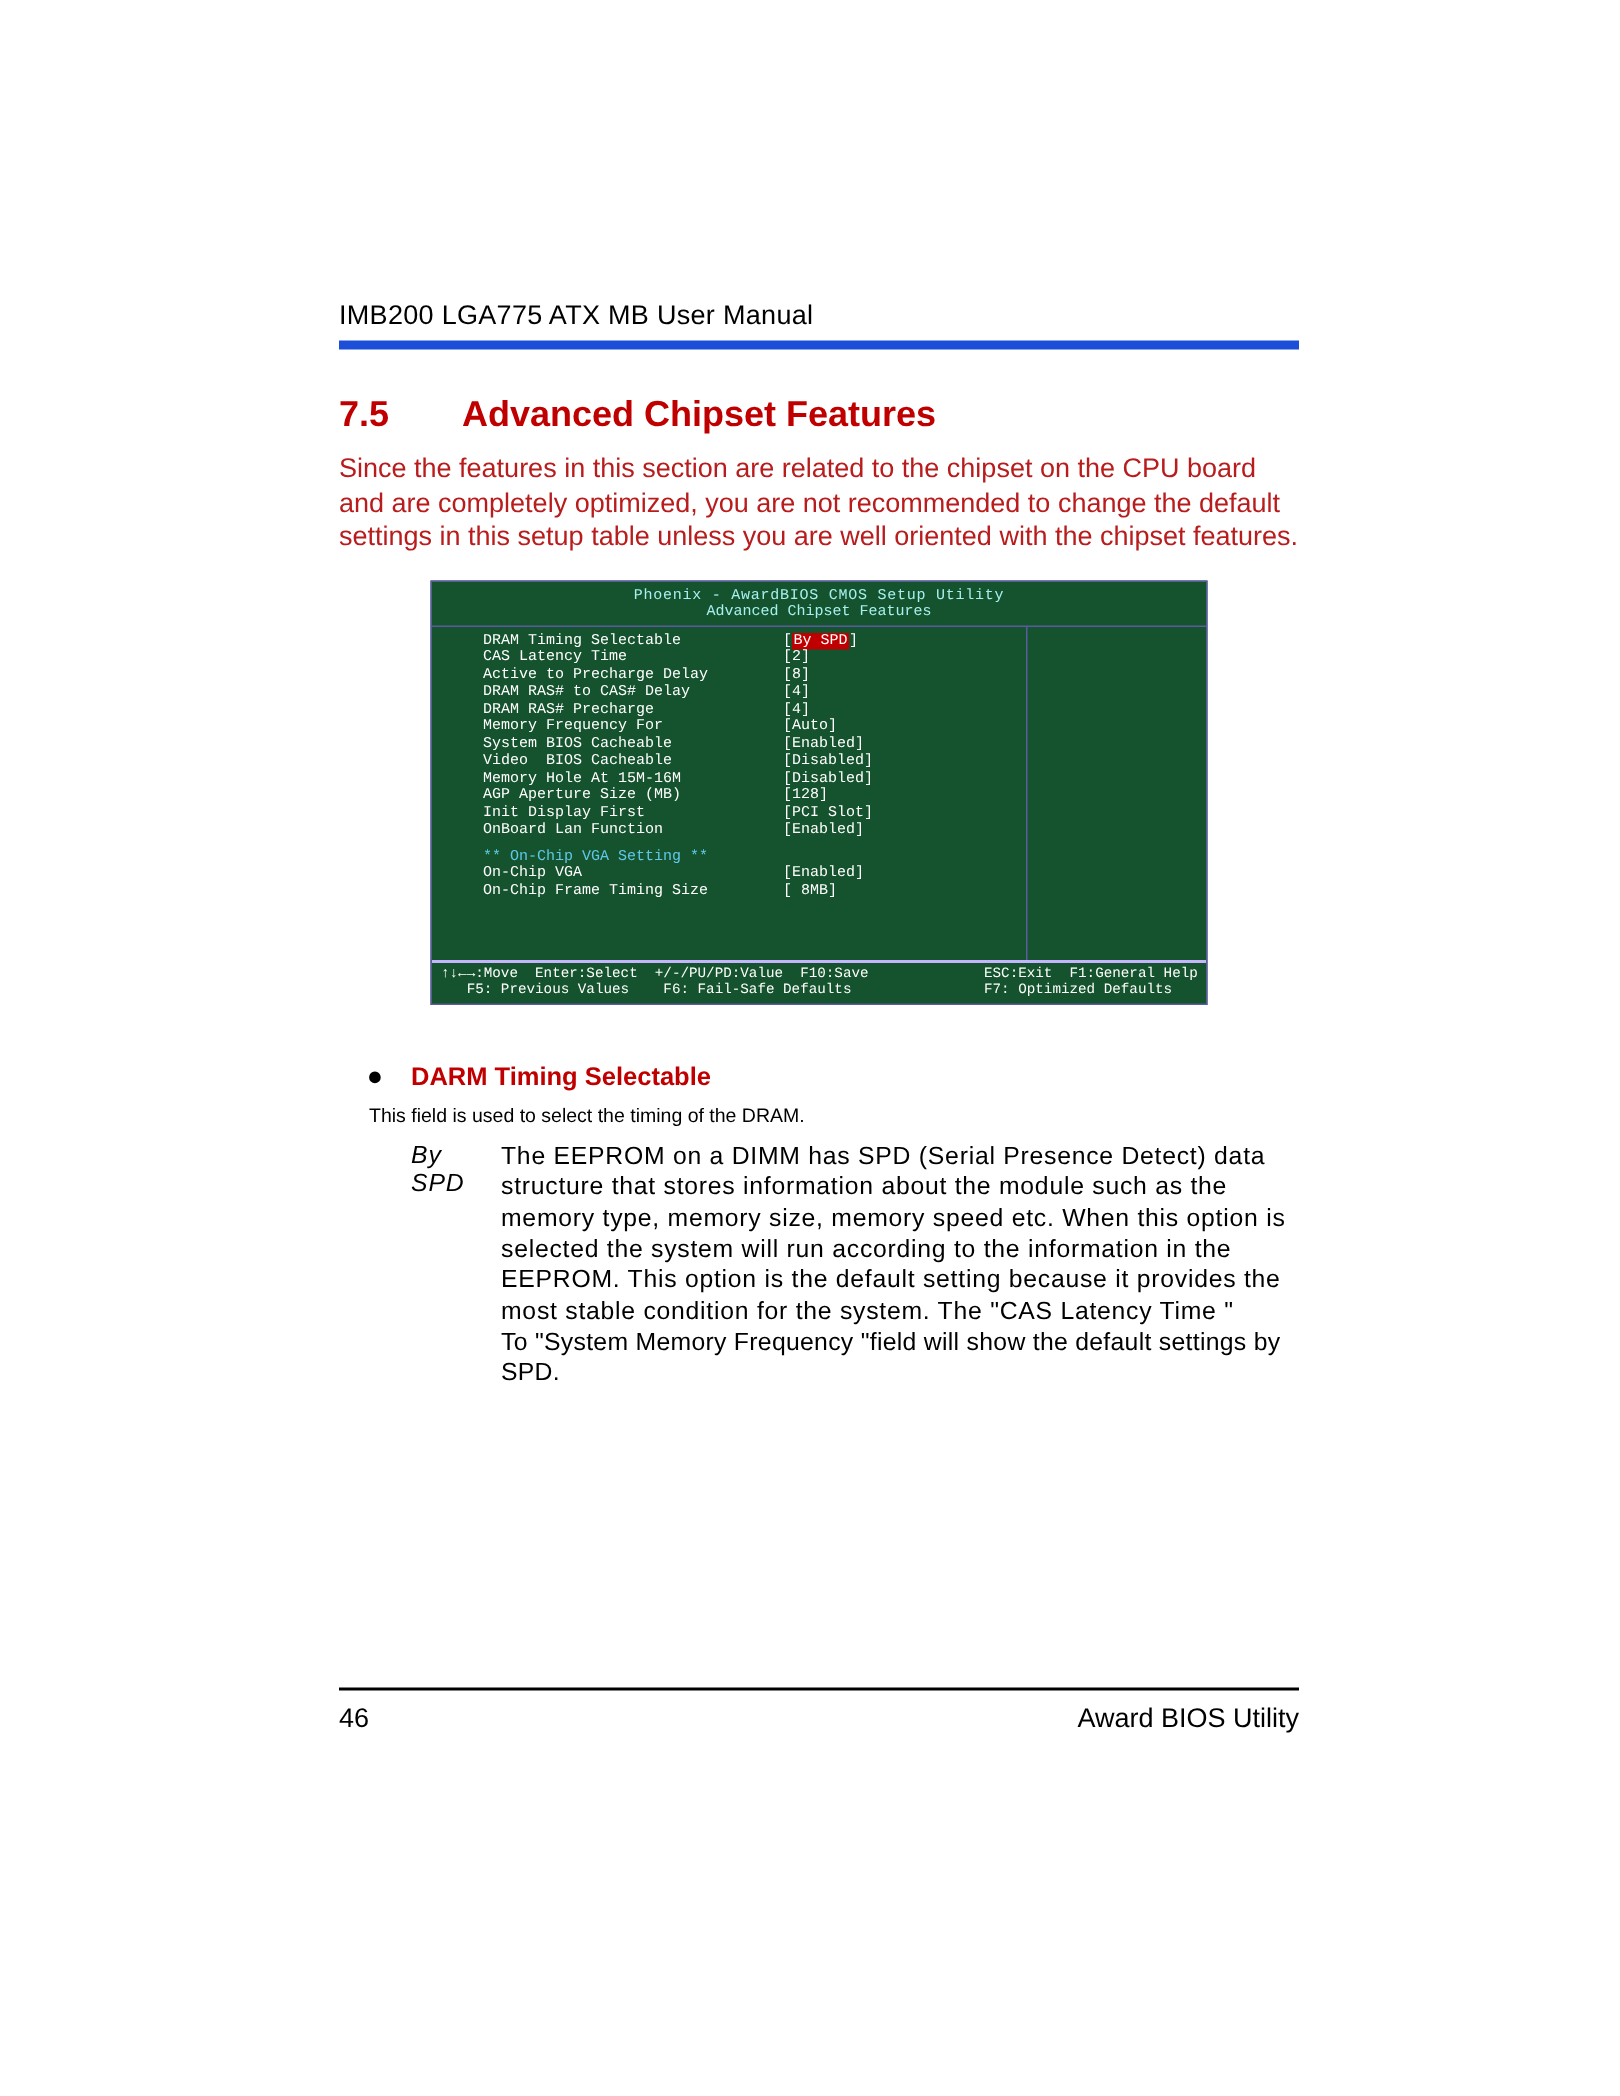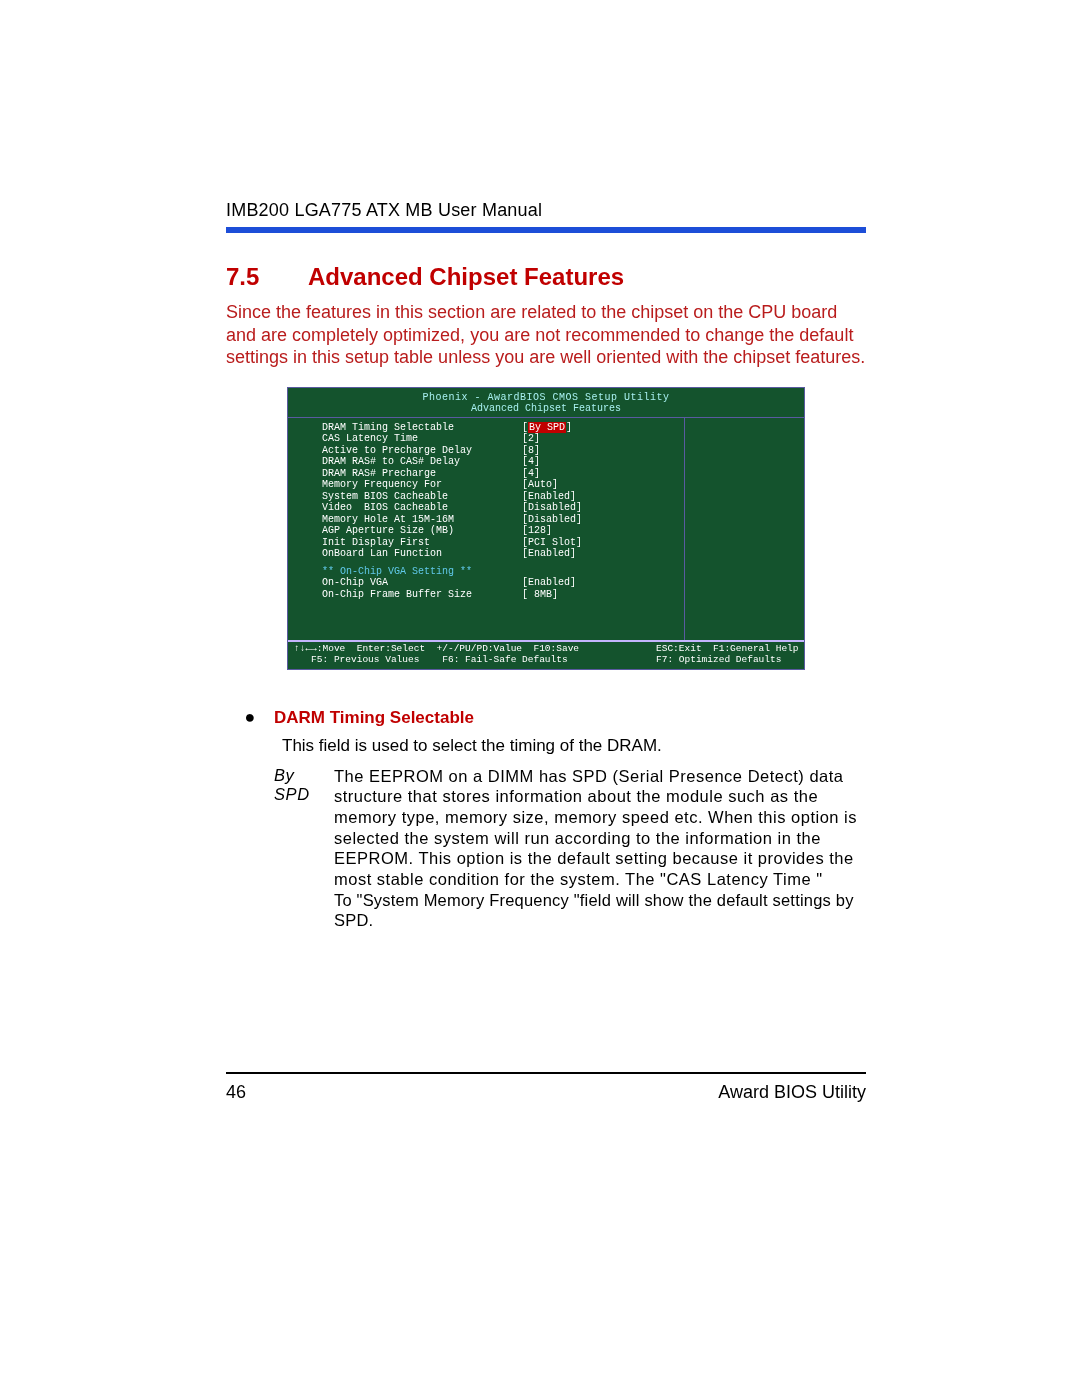--- a/index.html
+++ b/index.html
@@ -120,22 +120,22 @@
     width: 48px;
     text-align: center;
     line-height: 1.1;
   }
   .bullet-title {
     color: #c00000;
     font-weight: bold;
     font-size: 17px;
   }
   .bullet-desc {
-    font-size: 17px;
-    margin-left: 56px;
+    font-size: 13px;
+    margin-left: 20px;
     margin-bottom: 10px;
   }
   .byspd-block {
     margin-left: 48px;
     font-size: 16.5px;
     display: flex;
   }
   .byspd-label {
     font-style: italic;
     flex: 0 0 60px;
@@ -147,21 +147,21 @@
     line-height: 1.25;
   }
   .byspd-text .tail {
     letter-spacing: 0.2px;
   }
 
   .page-footer {
     position: absolute;
     left: 226px;
     width: 640px;
-    top: 1072px;
+    top: 1125px;
     text-align: center;
   }
   .page-footer-line {
     border-top: 2px solid #000;
     padding-top: 8px;
     display: flex;
     justify-content: space-between;
     font-size: 18px;
   }
 </style>
@@ -192,21 +192,21 @@
         <div class="bios-row"><span class="label">Memory Frequency For</span><span class="val-brackets">[<span class="val">Auto</span>]</span></div>
         <div class="bios-row"><span class="label">System BIOS Cacheable</span><span class="val-brackets">[<span class="val">Enabled</span>]</span></div>
         <div class="bios-row"><span class="label">Video  BIOS Cacheable</span><span class="val-brackets">[<span class="val">Disabled</span>]</span></div>
         <div class="bios-row"><span class="label">Memory Hole At 15M-16M</span><span class="val-brackets">[<span class="val">Disabled</span>]</span></div>
         <div class="bios-row"><span class="label">AGP Aperture Size (MB)</span><span class="val-brackets">[<span class="val">128</span>]</span></div>
         <div class="bios-row"><span class="label">Init Display First</span><span class="val-brackets">[<span class="val">PCI Slot</span>]</span></div>
         <div class="bios-row"><span class="label">OnBoard Lan Function</span><span class="val-brackets">[<span class="val">Enabled</span>]</span></div>
 
         <div class="bios-section-header">** On-Chip VGA Setting **</div>
         <div class="bios-row"><span class="label">On-Chip VGA</span><span class="val-brackets">[<span class="val">Enabled</span>]</span></div>
-        <div class="bios-row"><span class="label">On-Chip Frame Buffer Size</span><span class="val-brackets">[<span class="val"> 8MB</span>]</span></div>
+        <div class="bios-row"><span class="label">On-Chip Frame Timing Size</span><span class="val-brackets">[<span class="val"> 8MB</span>]</span></div>
       </div>
     </div>
     <div class="bios-footer">
       <div class="bios-footer-left">
         <div>↑↓←→:Move  Enter:Select  +/-/PU/PD:Value  F10:Save</div>
         <div>   F5: Previous Values    F6: Fail-Safe Defaults</div>
       </div>
       <div class="bios-footer-right">
         <div>ESC:Exit  F1:General Help</div>
         <div>F7: Optimized Defaults</div>

